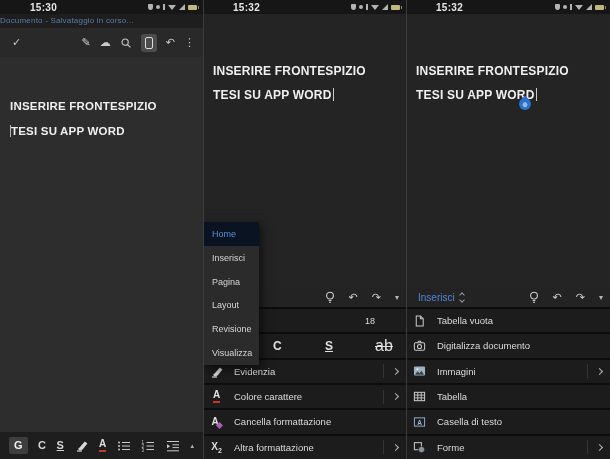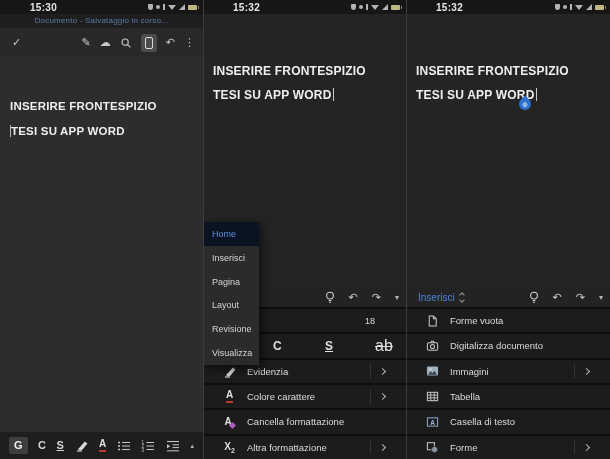--- a/index.html
+++ b/index.html
@@ -26,21 +26,21 @@
   .si-shield { width:5px; height:6px; background:#b3b3b3; border-radius:1px 1px 50% 50%; }
   .si-dot    { width:4px; height:4px; background:#b3b3b3; border-radius:50%; }
   .si-bt     { width:2px; height:6px; background:#b3b3b3; }
   .si-wifi   { width:0; height:0; border-left:4px solid transparent; border-right:4px solid transparent; border-top:5px solid #b3b3b3; }
   .si-sig    { width:0; height:0; border-left:6px solid transparent; border-bottom:6px solid #b3b3b3; }
   .si-batt   { width:9px; height:5px; background:#c0b883; border-radius:1px; position:relative; }
   .si-batt::after { content:""; position:absolute; right:-2px; top:1px; width:1.5px; height:3px; background:#8f8a64; }
 
   
   .l-title { position:absolute; left:0; top:13px; right:0; height:15px; background:#1e1e1e;
-    color:#5d7ca6; font-size:8px; line-height:15px; text-align:center; letter-spacing:.2px; }
+    color:#5d7ca6; font-size:8px; line-height:15px; letter-spacing:.2px; }
   .l-toolbar { position:absolute; left:0; top:28px; right:0; height:29px; background:#292929;
     display:flex; align-items:center; padding:0 8px 0 12px; color:#c9c9c9; }
   .tb-right { margin-left:auto; display:flex; align-items:center; gap:9px; }
   .glyph-icon { font-size:11px; color:#c9c9c9; line-height:1; }
   .mobileview-wrap { background:#4c4c4c; border-radius:3px; padding:3px 4px; display:flex; align-items:center; }
   .mobileview { width:8px; height:12px; border:1.2px solid #dcdcdc; border-radius:2px; }
 
   .l-doc { position:absolute; left:0; top:57px; right:0; bottom:27px; background:#2d2d2d;
     padding:37px 0 0 10px; color:#efefef; font-weight:bold; font-size:11.5px; letter-spacing:.2px; }
   .l-doc .doc-line { line-height:25px; white-space:nowrap; }
@@ -64,21 +64,21 @@
   .drop-handle::after { content:""; position:absolute; left:4px; top:4px; width:5px; height:5px;
     background:#8db8ea; border-radius:50%; }
 
   
   .ribbon { position:absolute; left:0; top:287px; right:0; bottom:0; background:#0d0d0d;
     display:flex; flex-direction:column; gap:2px; }
   .ribbon-header { height:20px; background:#232323; display:flex; align-items:center; padding:0 7px 0 12px; flex:none; }
   .rh-right { margin-left:auto; display:flex; align-items:center; gap:14px; }
   .rh-icon { font-size:11px; color:#cfcfcf; line-height:1; }
   .rh-caret { font-size:8px; color:#b5b5b5; }
-  .ribbon-row { flex:1; background:#1c1c1c; display:flex; align-items:center; padding:0 18px; color:#dcdcdc; font-size:9.5px; position:relative; }
+  .ribbon-row { flex:1; background:#1c1c1c; display:flex; align-items:center; padding:0 5px; color:#dcdcdc; font-size:9.5px; position:relative; }
   .row-icon { width:17px; margin-right:9px; display:flex; align-items:center; justify-content:center; flex:none; }
   .row-div { width:1px; height:14px; background:#343434; margin-left:auto; }
   .chev { width:5px; height:5px; border-top:1.4px solid #b5b5b5; border-right:1.4px solid #b5b5b5;
     transform:rotate(45deg); margin:0 3px 0 9px; flex:none; }
   .tab-label { color:#4f86d8; font-size:10px; margin-right:5px; }
   .updown { display:flex; flex-direction:column; gap:1px; }
   .uch, .dch { width:4px; height:4px; border:0 solid #8f99a6; }
   .uch { border-left-width:1.3px; border-top-width:1.3px; transform:rotate(45deg); }
   .dch { border-right-width:1.3px; border-bottom-width:1.3px; transform:rotate(45deg); }
 
@@ -301,21 +301,21 @@
           <span class="rh-caret">▾</span>
         </span>
       </div>
       <div class="ribbon-row">
         <span class="row-icon">
           <svg width="13" height="14" viewBox="0 0 14 14">
               <path d="M3.5 1.5h4.5l3 3v8h-7.5z" fill="none" stroke="#c9c9c9" stroke-width="1.1"></path>
               <path d="M8 1.5v3h3" fill="none" stroke="#c9c9c9" stroke-width="1.1"></path>
             </svg>
         </span>
-        <span>Forme vuota</span>
+        <span>Tabella vuota</span>
       </div>
       <div class="ribbon-row">
         <span class="row-icon">
           <svg width="13" height="13" viewBox="0 0 14 14">
               <rect x="1.5" y="4" width="11" height="8" rx="1.5" stroke="#c9c9c9" stroke-width="1.1" fill="none"></rect>
               <circle cx="7" cy="8" r="2.2" stroke="#c9c9c9" stroke-width="1.1" fill="none"></circle>
               <path d="M5 4l1-1.5h2L9 4" stroke="#c9c9c9" stroke-width="1.1" fill="none"></path>
             </svg>
         </span>
         <span>Digitalizza documento</span>

